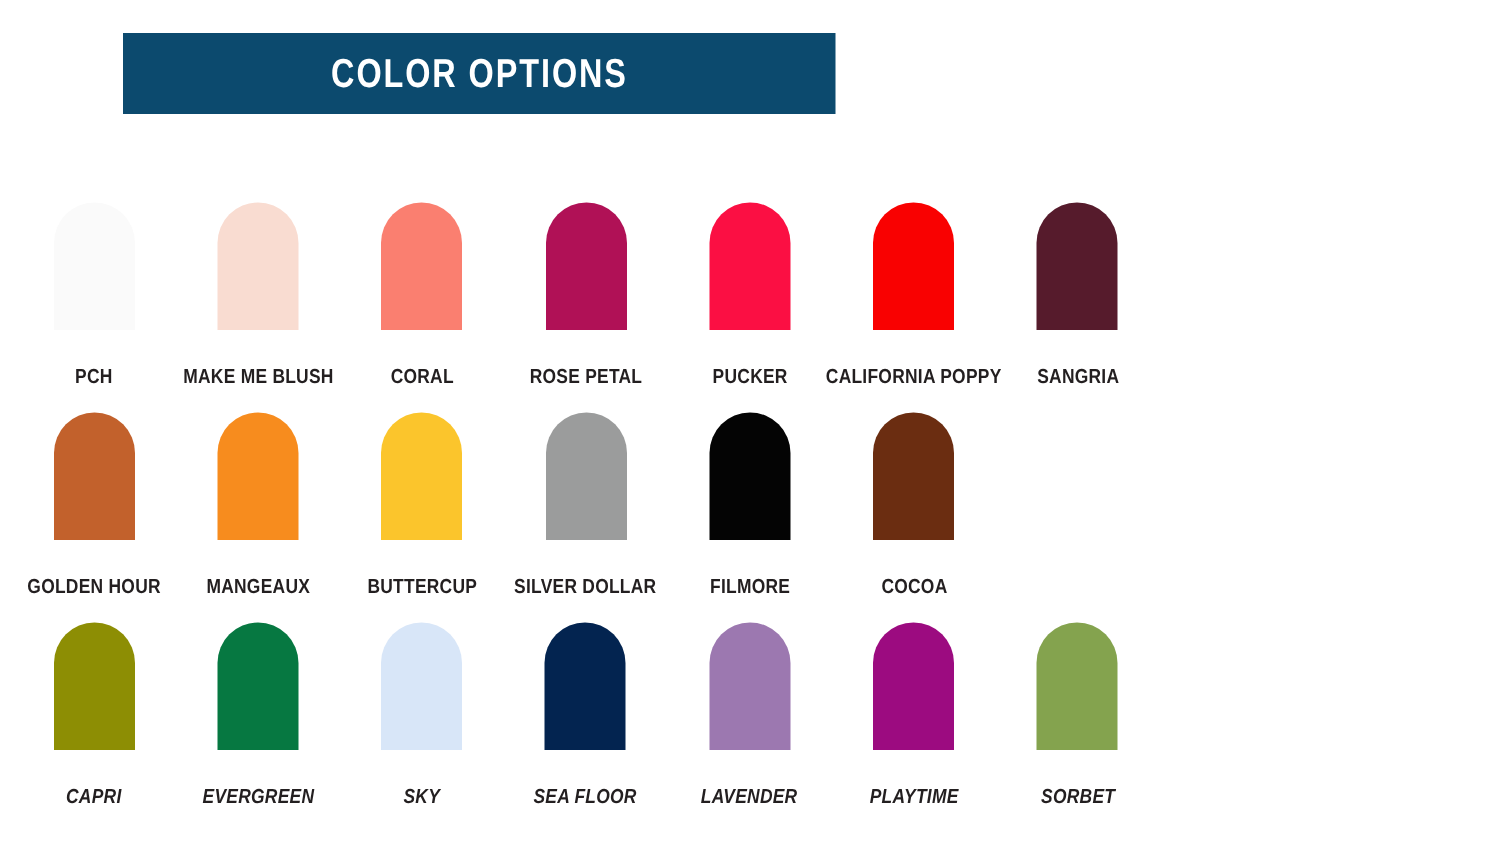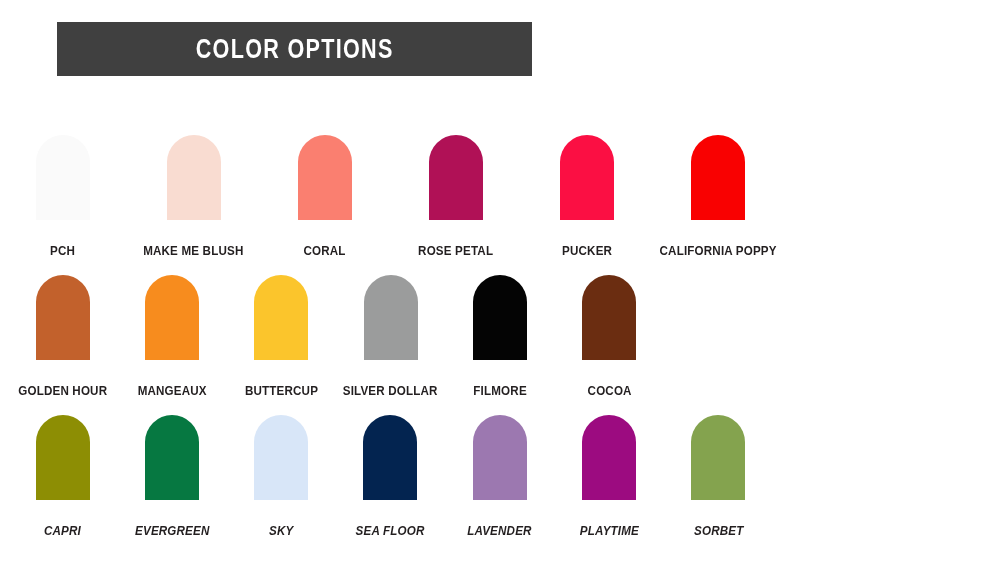--- a/index.html
+++ b/index.html
@@ -94,21 +94,21 @@
     transform: scaleX(0.86);
     transform-origin: center center;
     line-height: 1;
   }
 </style>
 </head>
 <body>
 
 <div id="page" style="background: rgb(255, 255, 255);">
 
-  <div class="header-bar" style="background: #404040;">
+  <div class="header-bar" style="background: #0c4a6e; margin-left: 25px;">
     <div class="header-title" style="color: rgb(255, 255, 255);">COLOR OPTIONS</div>
   </div>
 
   <div class="grid">
 
     <div class="row row-1">
       <div class="cell">
         <div class="swatch-wrap">
           <div class="swatch" style="background: rgb(250, 250, 250);"></div>
         </div>
@@ -137,20 +137,26 @@
           <div class="swatch" style="background: rgb(251, 15, 67);"></div>
         </div>
         <div class="cell-label" style="color: rgb(35, 31, 32);">PUCKER</div>
       </div>
       <div class="cell">
         <div class="swatch-wrap">
           <div class="swatch" style="background: rgb(249, 1, 1);"></div>
         </div>
         <div class="cell-label" style="color: rgb(35, 31, 32);">CALIFORNIA POPPY</div>
       </div>
+      <div class="cell">
+        <div class="swatch-wrap">
+          <div class="swatch" style="background: rgb(86, 27, 44);"></div>
+        </div>
+        <div class="cell-label" style="color: rgb(35, 31, 32);">SANGRIA</div>
+      </div>
     </div>
 
     <div class="row row-2">
       <div class="cell">
         <div class="swatch-wrap">
           <div class="swatch" style="background: rgb(194, 97, 44);"></div>
         </div>
         <div class="cell-label" style="color: rgb(35, 31, 32);">GOLDEN HOUR</div>
       </div>
       <div class="cell">

